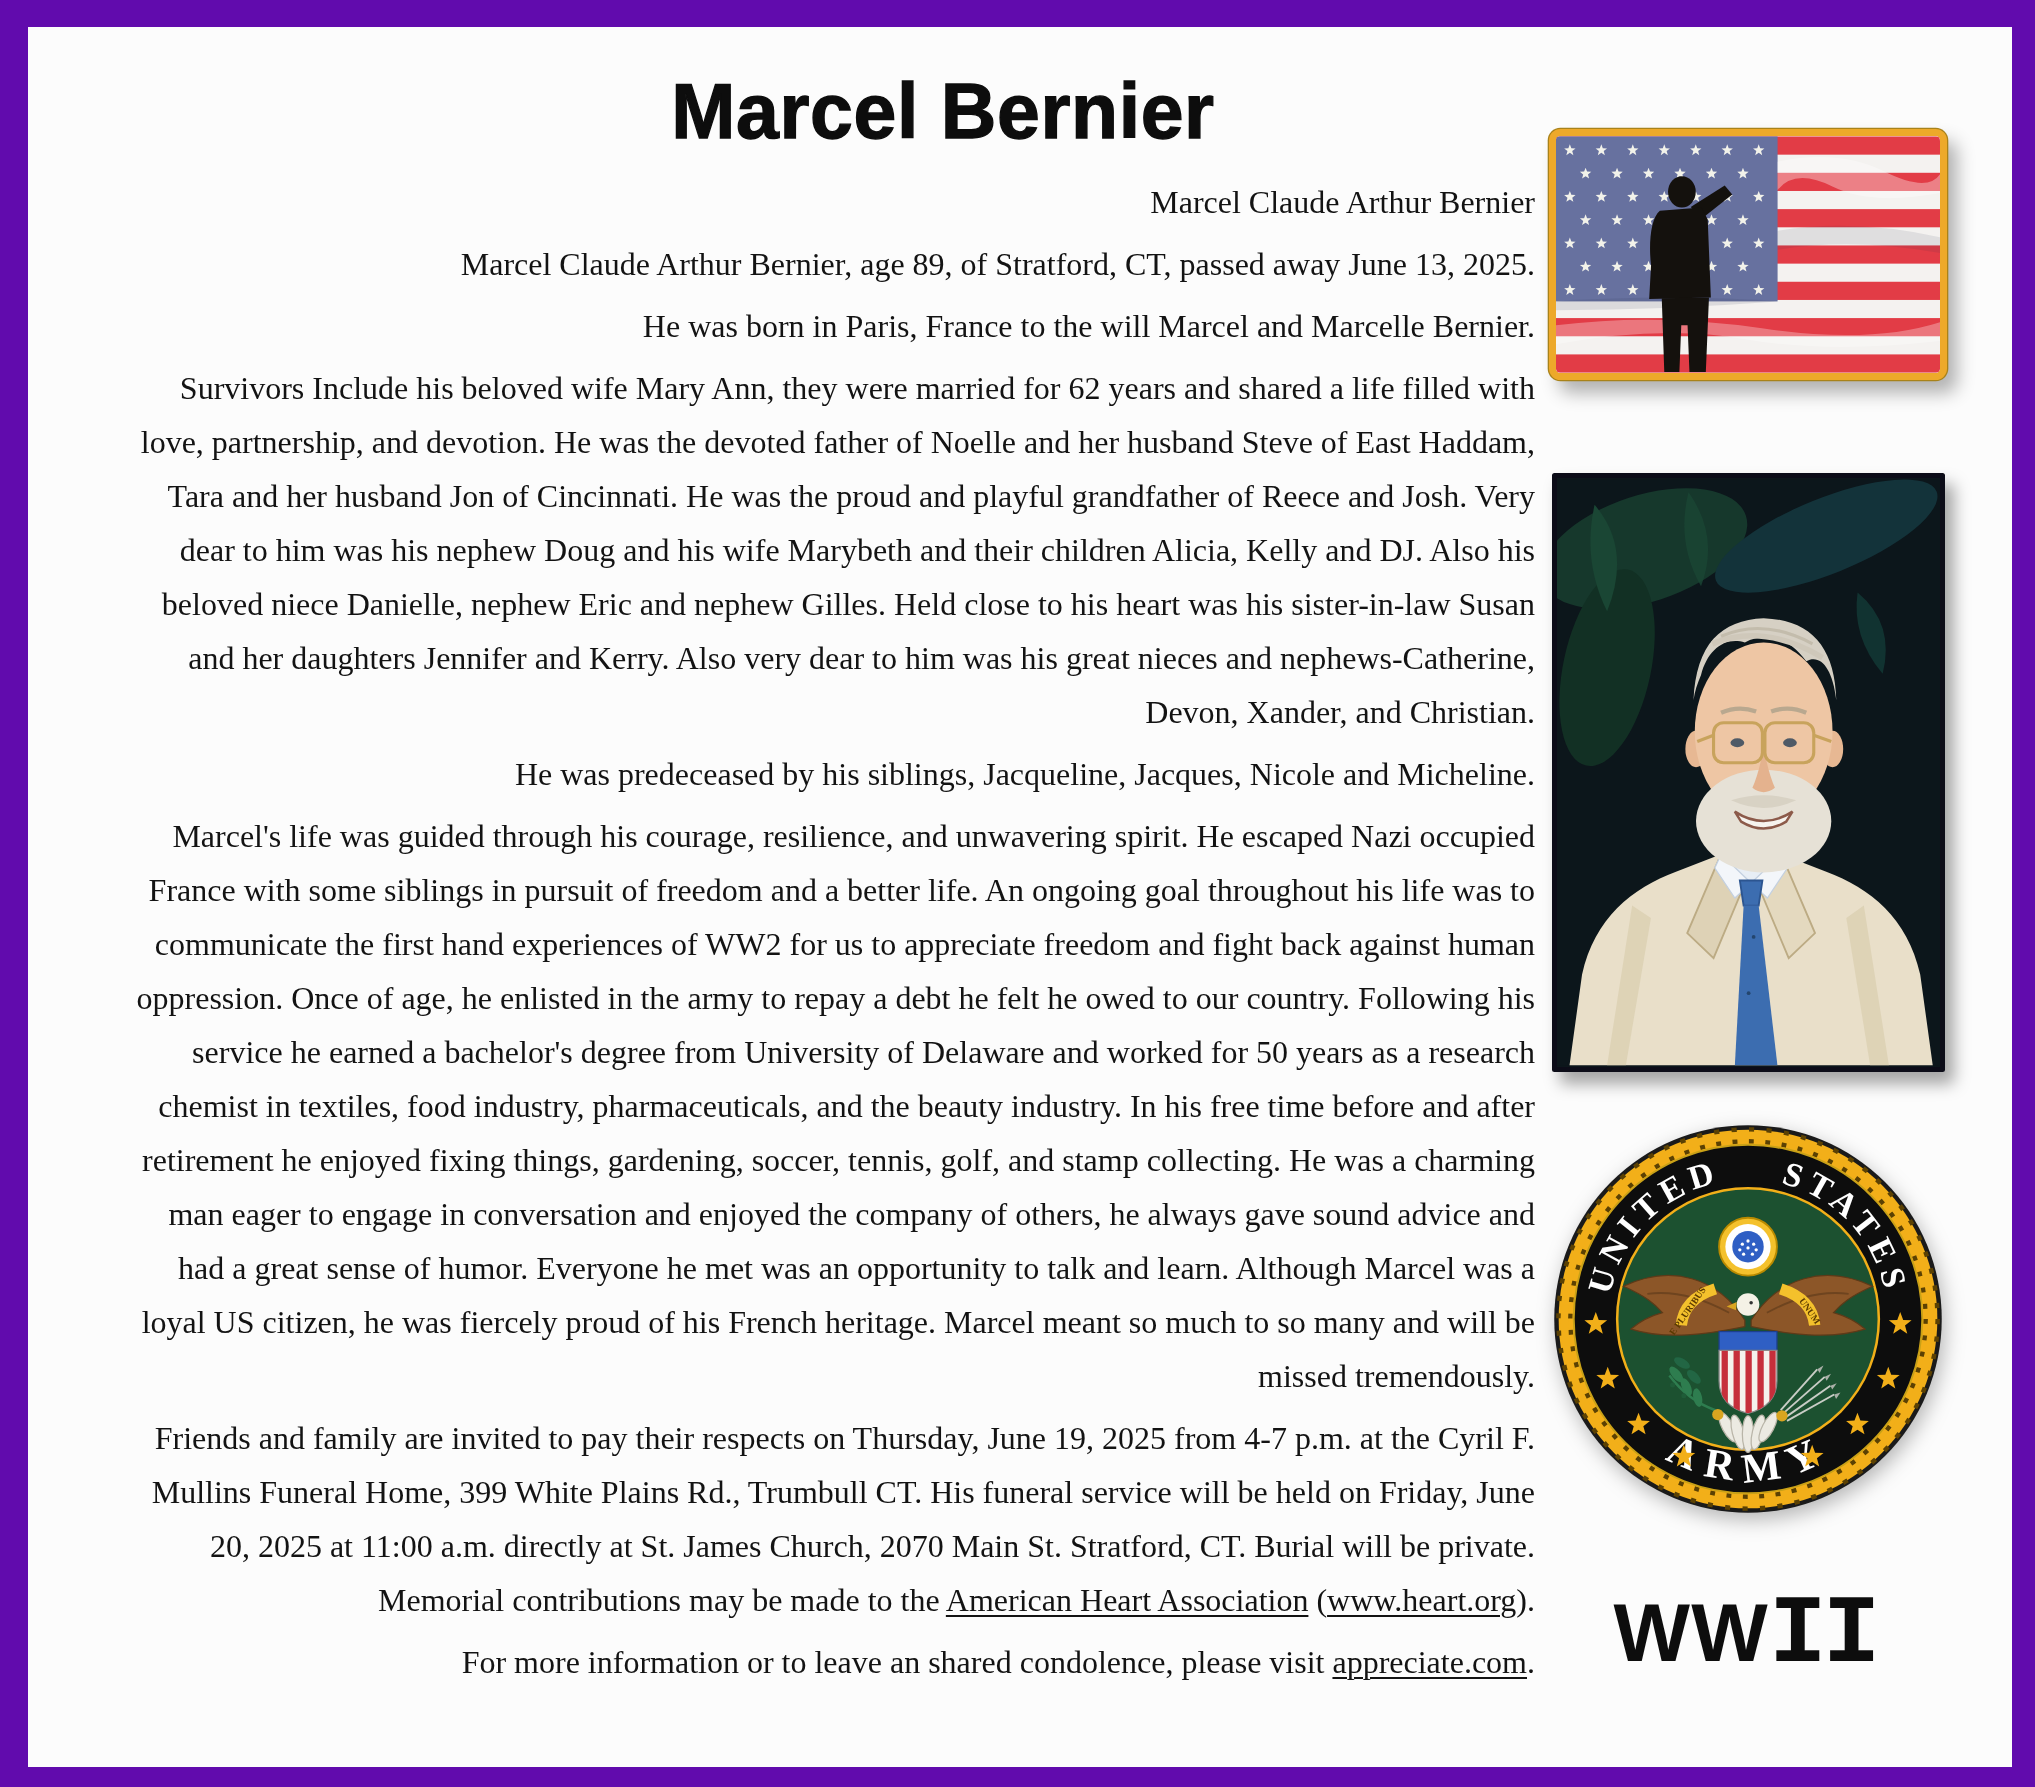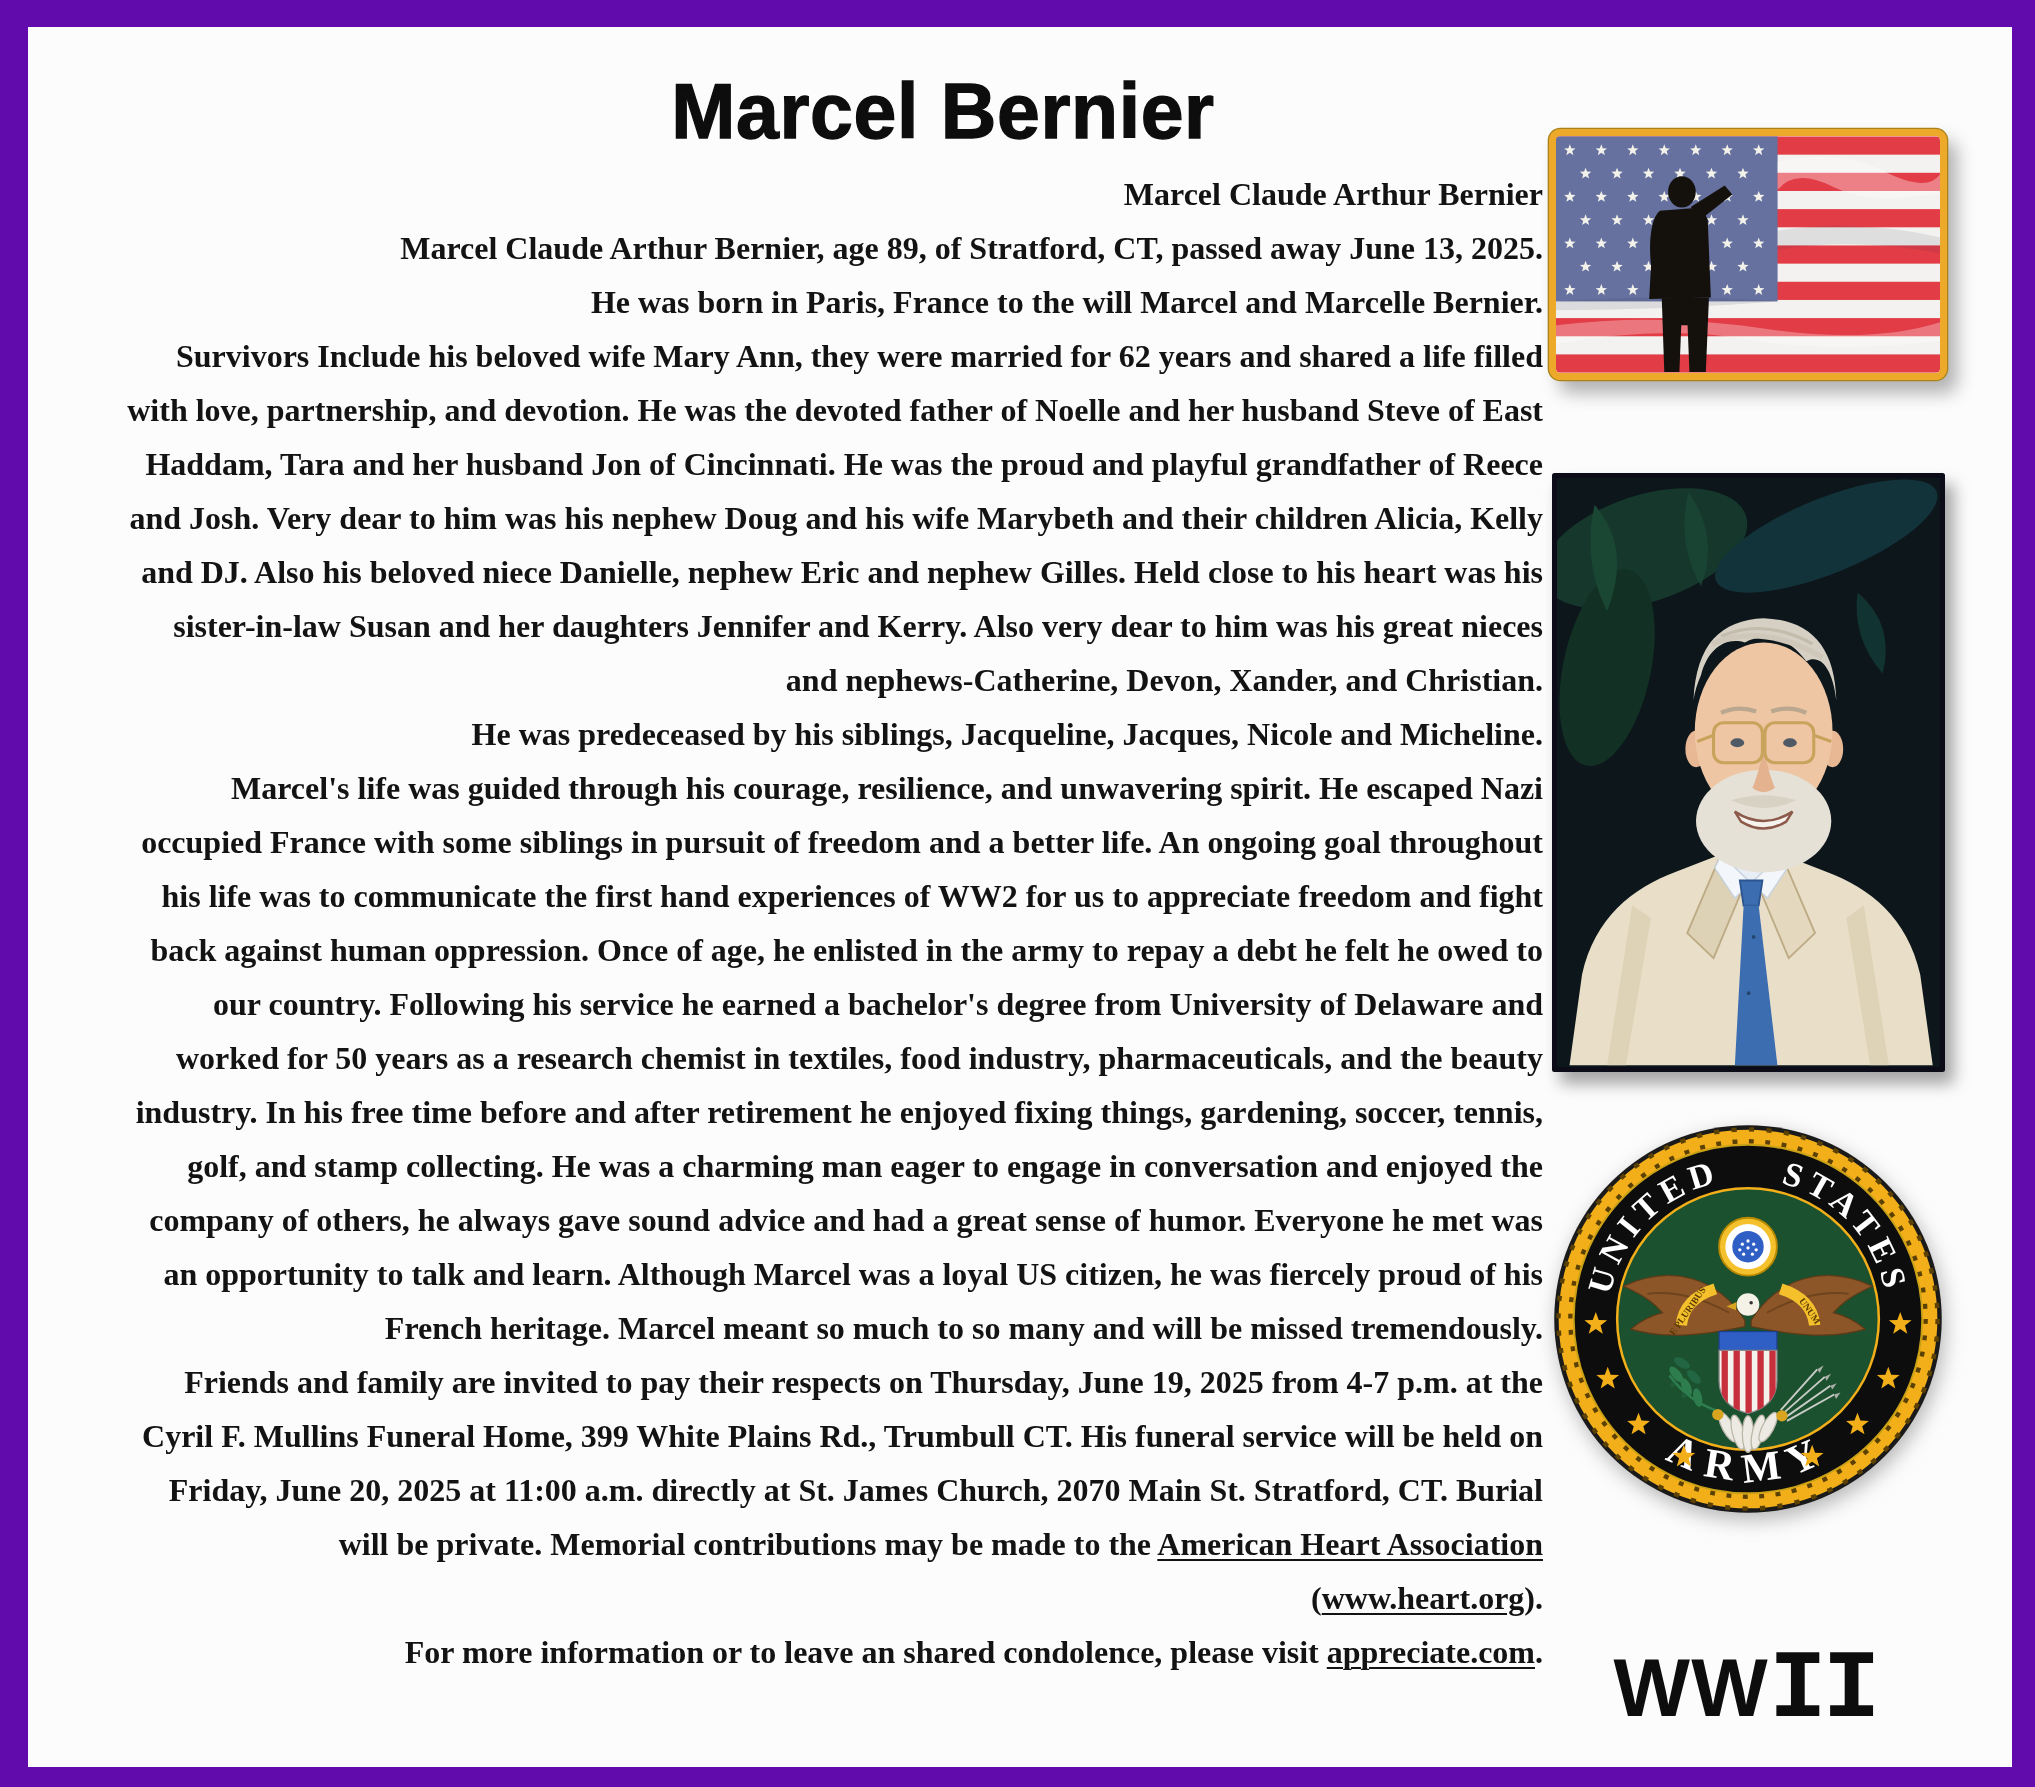--- a/index.html
+++ b/index.html
@@ -9,40 +9,40 @@
     position:absolute;left:915px;top:40px;transform:translateX(-50%);
     margin:0;font-family:"Liberation Sans",sans-serif;font-weight:900;
     font-size:77px;color:#0d0d0d;letter-spacing:0.6px;white-space:nowrap;
     -webkit-text-stroke:1.3px #0d0d0d;
   }
   .obit{
     position:absolute;left:95px;top:140px;width:1420px;
     font-family:"Liberation Serif",serif;font-size:32px;line-height:54px;
     color:#131313;
   }
-  .obit p{margin:0;font-weight:bold;}
+  .obit p{margin:8px;}
   .u{text-decoration:underline;text-decoration-thickness:1.9px;text-underline-offset:4.4px;}
   .flag-box{
     position:absolute;left:1521px;top:102px;width:398px;height:251px;
     box-sizing:border-box;border:7px solid #eda92a;border-radius:11.4px;
     box-shadow:0 0 0 1.3px #a8821a, 10px 12.6px 17.7px rgba(0,0,0,0.30);
     overflow:hidden;background:#fff;
   }
   .portrait-box{
     position:absolute;left:1524px;top:446px;width:393px;height:599px;
     box-sizing:border-box;border:5px solid #0c0c18;border-radius:2.5px;
     box-shadow:8.8px 11.4px 16.4px rgba(0,0,0,0.35);
     overflow:hidden;background:#0c161b;
   }
   .seal-box{
     position:absolute;left:1525px;top:1097px;width:390px;height:390px;
     filter:drop-shadow(3.8px 7.6px 10px rgba(0,0,0,0.28));
   }
   .wwii{
-    position:absolute;left:1717px;top:1616px;transform:translateX(-50%);
+    position:absolute;left:1717px;top:1561px;transform:translateX(-50%);
     white-space:nowrap;color:#0d0d0d;line-height:1;
   }
   .wwii .ww{font-family:"Liberation Sans",sans-serif;font-weight:900;font-size:81px;letter-spacing:1.3px;}
   .wwii .ii{font-family:"Liberation Mono",monospace;font-weight:700;font-size:96px;letter-spacing:-3.8px;}
   svg{display:block;}
 </style>
 </head>
 <body>
 
 <div class="canvas">

